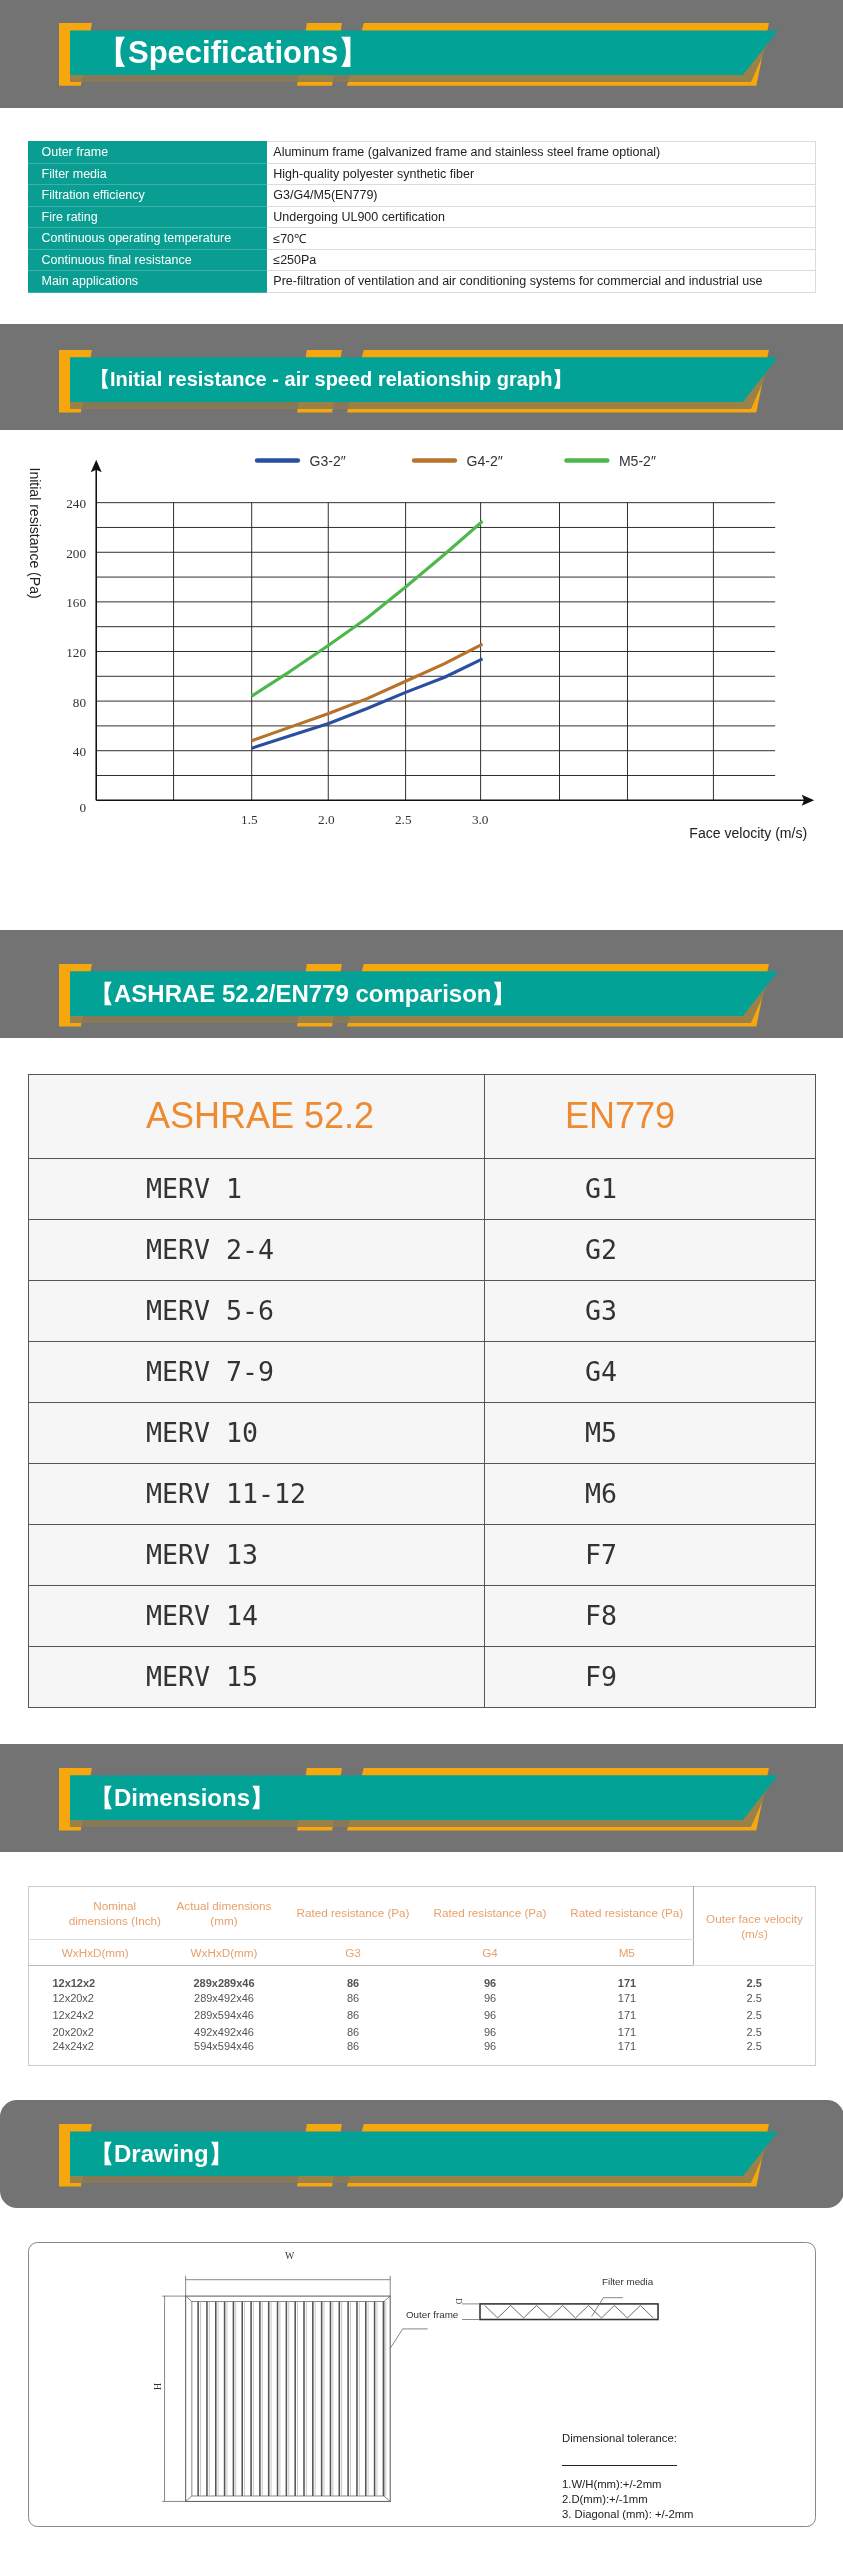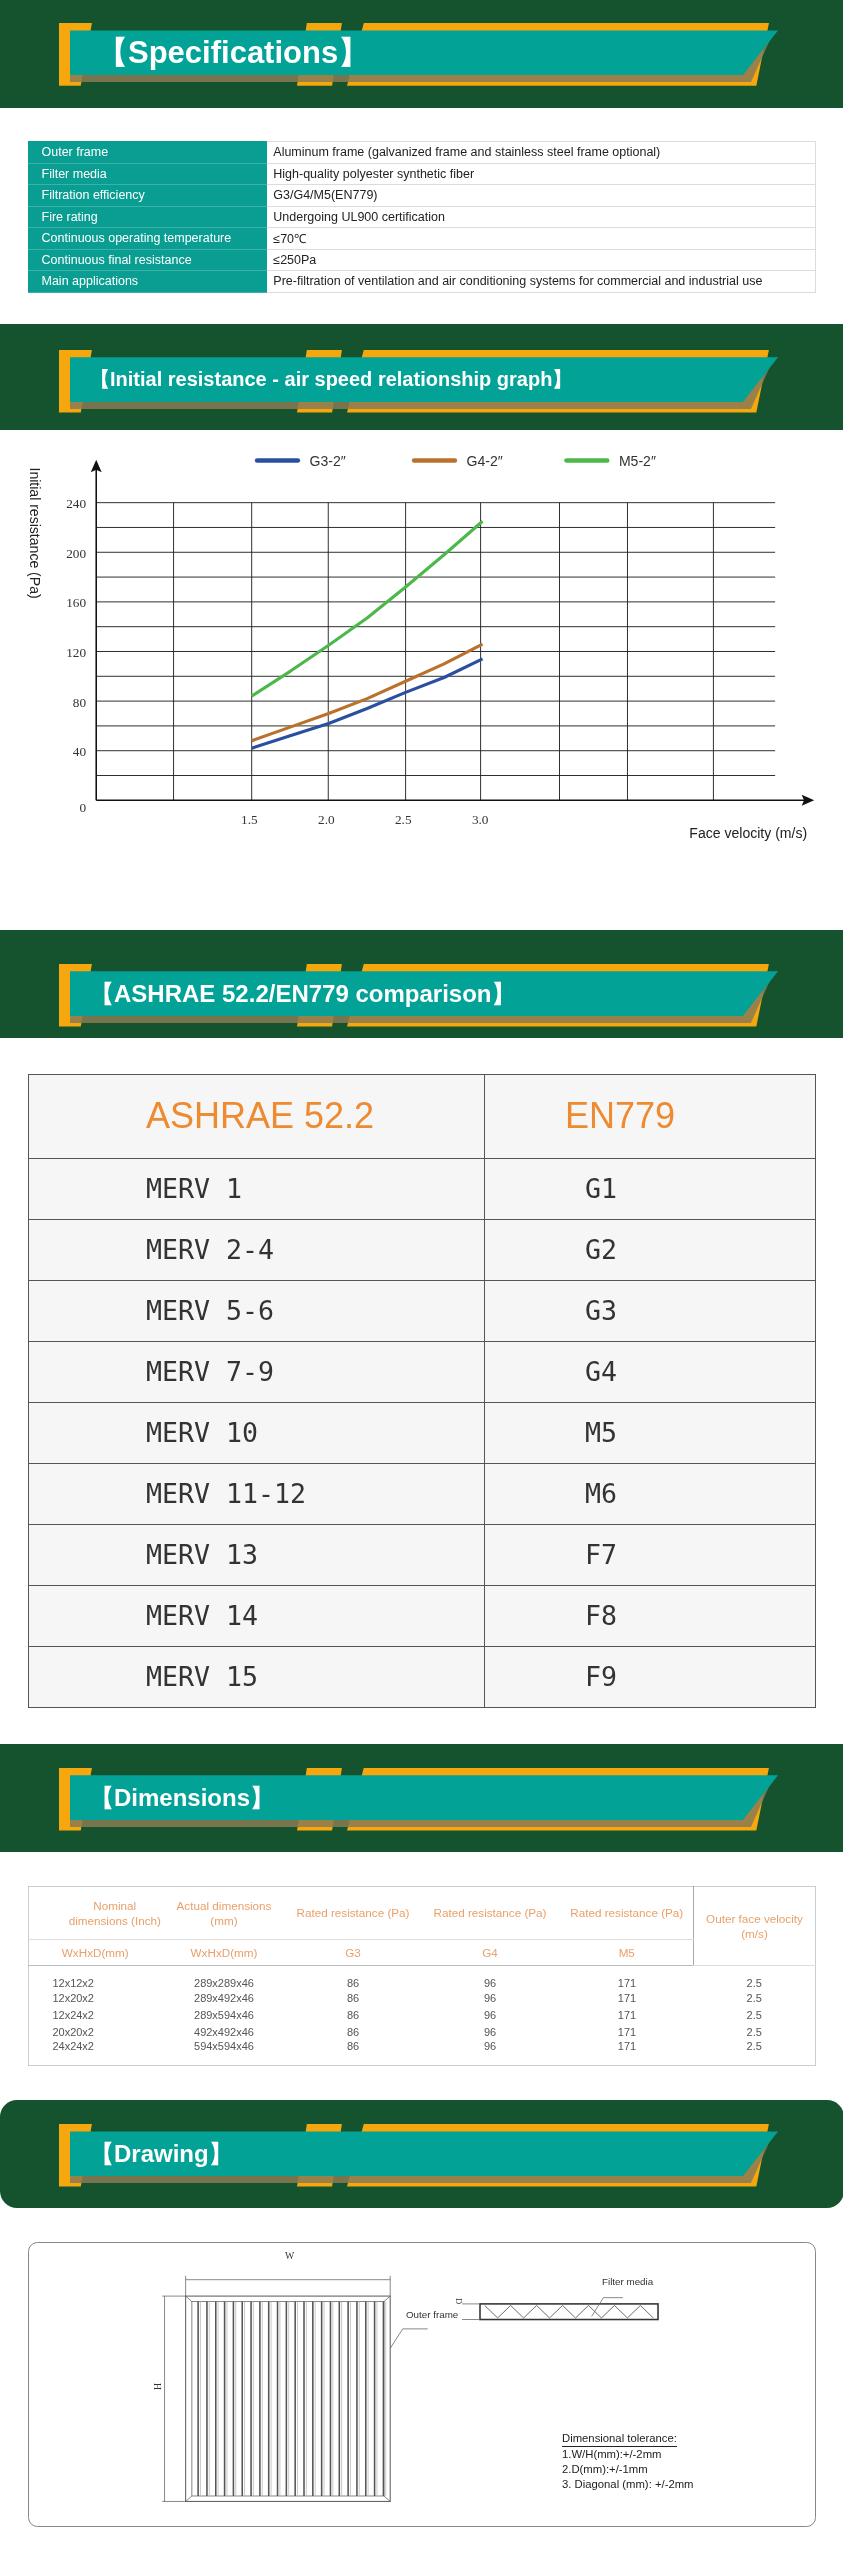--- a/index.html
+++ b/index.html
@@ -1,19 +1,19 @@
 <!DOCTYPE html>
 <html style="font-size:12.5px"><head>
 <meta charset="utf-8">
 <style>
   * { box-sizing: border-box; margin: 0; padding: 0; }
   body { width: 844px; background: #ffffff; font-family: "DejaVu Sans", sans-serif; color: #222; }
 
   
-  .banner-band { position: relative; width: 844px; background: #14532d; }
+  .banner-band { position: relative; width: 844px; background: #737373; }
   .banner { position: absolute; left: 59px; width: 727px; height: 63px; }
   .banner .o1 { position: absolute; left: 0; top: 0; width: 33px; height: 63px; background: #f5a70d; clip-path: polygon(0 0, 100% 0, 66% 100%, 0 100%); }
   .banner .o2 { position: absolute; left: 238px; top: 0; width: 45px; height: 63px; background: #f5a70d; clip-path: polygon(22% 0, 100% 0, 78% 100%, 0 100%); }
   .banner .o3 { position: absolute; left: 288px; top: 0; width: 422px; height: 63px; background: #f5a70d; clip-path: polygon(4% 0, 100% 0, 97% 100%, 0 100%); }
   .banner .shadow { position: absolute; left: 11px; top: 12.5px; width: 702px; height: 47px; background: #8a7a55; opacity: .85; clip-path: polygon(0 0, 100% 0, 97% 100%, 0 100%); }
   .banner .teal { position: absolute; left: 11px; top: 7.8px; width: 708px; height: 45px; background: #03a297; clip-path: polygon(0 0, 100% 0, 95% 100%, 0 100%); }
   .banner .title { position: absolute; left: 38px; top: 7.8px; height: 45px; line-height: 45px; color: #fff; font-family: "Liberation Sans", sans-serif; font-weight: bold; white-space: nowrap; }
 
   
   .spec-wrap { padding: 33px 28px 31px 28px; }
@@ -36,30 +36,30 @@
   table.cmp td.c1 { width: 456px; }
 
   
   .dim-wrap { padding: 34px 28px 34px 28px; }
   table.dim { border-collapse: collapse; width: 788px; font-family: "Liberation Sans", sans-serif; border: 1.2px solid #ccc; }
   table.dim th { color: #e9a06a; font-weight: normal; font-size: 11.7px; text-align: center; }
   table.dim tr.h1 th { height: 53px; border-bottom: 1.2px solid #ddd; line-height: 15px; }
   table.dim tr.h2 th { height: 26.6px; border-bottom: 1.6px solid #bbb; }
   table.dim th.vel { border-left: 1.2px solid #aaa; border-bottom: 1.6px solid #bbb; }
   table.dim td { font-size: 11px; color: #555; text-align: center; height: 17px; }
-  table.dim tr.first td { padding-top: 11px; }
+  table.dim tr.first td { padding-top: 11px; font-weight: bold; }
   table.dim tr.last td { padding-bottom: 12.5px; }
   table.dim td.left { text-align: left; padding-left: 23.4px; }
 
   
   .draw-wrap { padding: 34px 28px 14px 28px; }
   .draw-box { position: relative; width: 788px; height: 285px; border: 1.6px solid #888; border-radius: 9.4px; background: #fff; }
   .draw-box svg { position: absolute; left: 0; top: 0; }
   .tol { position: absolute; left: 533px; top: 188px; font-family: "Liberation Sans", sans-serif; font-size: 11.3px; color: #222; line-height: 15px; }
-  .tol .t-head { display: inline-block; border-bottom: 0.8px solid #222; padding-bottom: 0; margin-bottom: 0; }
+  .tol .t-head { display: inline-block; border-bottom: 0.8px solid #222; padding-bottom: 19px; margin-bottom: 11px; }
   .lbl { position: absolute; font-family: "Liberation Sans", sans-serif; font-size: 9.8px; color: #333; white-space: nowrap; }
 </style>
 </head>
 <body>
 
 <div class="banner-band" style="height:108px;">
   <div class="banner" style="top:22.7px;">
     <div class="o1"></div>
       <div class="o2"></div>
       <div class="o3"></div>

